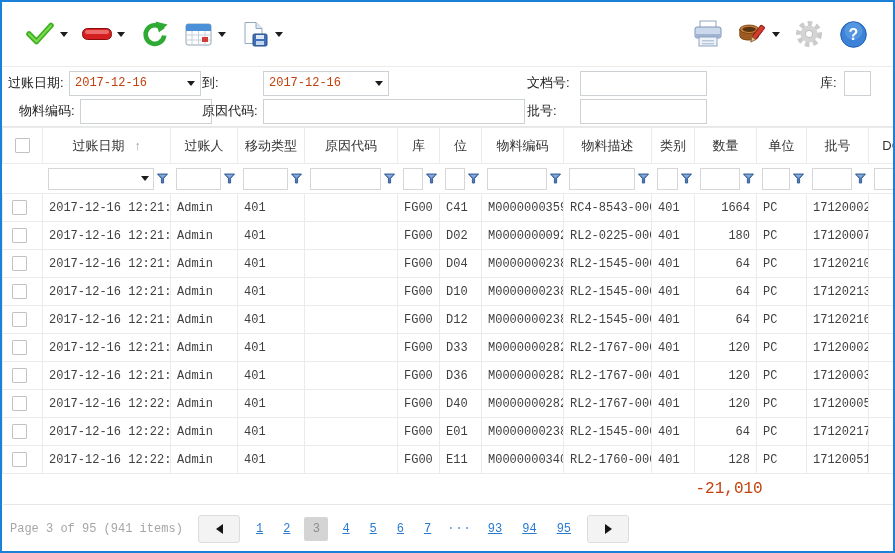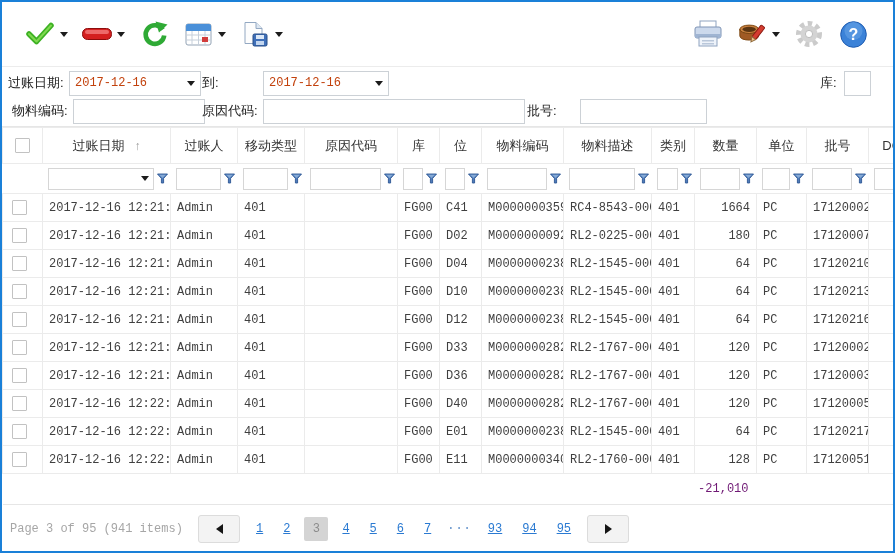--- a/index.html
+++ b/index.html
@@ -27,42 +27,42 @@
   .fi{position:absolute;top:1px;height:26px;display:flex;align-items:center;font-size:13px;color:var(--label);}
   .flabel{white-space:nowrap;display:inline-block;}
   .fbox{border:1px solid #ccd1d6;background:#fff;height:25px;display:flex;align-items:center;
     padding:0 5px;font-size:12px;font-family:"Liberation Mono","DejaVu Sans Mono",monospace;color:#c2410c;}
   .fbox .fval{flex:1;white-space:nowrap;overflow:hidden;}
   .fi-post-date-from{left:6px}   .fi-post-date-from .flabel{width:61px}  .fi-post-date-from .fbox{width:132px}
   .fi-post-date-to{left:200px}   .fi-post-date-to .flabel{width:61px}    .fi-post-date-to .fbox{width:126px}
   .fi-doc-no{left:525px}         .fi-doc-no .flabel{width:53px}          .fi-doc-no .fbox{width:127px}
   .fi-move-type{left:710px}      .fi-move-type .flabel{width:63px}       .fi-move-type .fbox{width:33px}
   .fi-warehouse{left:818px}      .fi-warehouse .flabel{width:24px}       .fi-warehouse .fbox{width:27px}
-  .fi-material-code{left:10px}    .fi-material-code .flabel{width:61px}   .fi-material-code .fbox{width:132px}
+  .fi-material-code{left:17px}    .fi-material-code .flabel{width:61px}   .fi-material-code .fbox{width:132px}
   .fi-material-desc{left:200px}  .fi-material-desc .flabel{width:61px}   .fi-material-desc .fbox{width:262px}
   .fi-batch-no{left:525px}       .fi-batch-no .flabel{width:53px}        .fi-batch-no .fbox{width:127px}
 
   
   .gridwrap{width:891px;overflow:hidden;flex:none;border-top:1px solid #e6e6e6;}
   table{border-collapse:collapse;table-layout:fixed;width:926px;}
   th{height:36px;font-size:13px;font-weight:normal;color:#333;text-align:center;
      border:1px solid var(--grid-line);background:#fff;padding:0 2px;white-space:nowrap;overflow:hidden;position:relative;}
   .sortarrow{color:#9a9a9a;font-size:12px;margin-left:10px;}
   tr.filterrow td{height:30px;border-bottom:1px solid var(--grid-line);padding:0 3px 0 5px;background:#fff;}
   .gf{display:flex;align-items:center;}
   .gfbox{flex:1;height:22px;border:1px solid #d6d6d6;background:#fff;display:flex;
      align-items:center;justify-content:flex-end;padding:0 4px;min-width:0;}
   .gf .funnel{margin-left:3px;flex:none;display:flex;}
   tbody td{height:28px;font-size:12px;color:var(--txt);border:1px solid var(--grid-line);
      padding:0 6px;white-space:nowrap;overflow:hidden;background:#fff;
      font-family:"Liberation Mono","DejaVu Sans Mono",monospace;}
   td.al-right{text-align:right;}
   .cb{width:15px;height:15px;border:1px solid #c2c2c2;background:#fff;border-radius:1px;margin-left:3px;}
   tfoot td{border:none;border-top:1px solid #e6e6e6;border-bottom:1px solid #e6e6e6;height:31px;background:#fff;}
-  .sumcell{text-align:right;padding-right:8px;font-size:12px;color:#701a75;
+  .sumcell{text-align:right;padding-right:8px;font-size:16px;color:#c2410c;
      font-family:"Liberation Mono","DejaVu Sans Mono",monospace;}
 
   
   .pager{margin-top:auto;height:44px;display:flex;align-items:center;flex:none;
      font-family:"Liberation Mono","DejaVu Sans Mono",monospace;font-size:12px;}
   .pageinfo{color:#a6a6a6;padding-left:8px;width:190px;white-space:nowrap;}
   .pagebtns{display:flex;align-items:center;}
   .pnav{width:42px;height:28px;background:#f3f3f3;border:1px solid #dcdcdc;border-radius:3px;
      display:flex;align-items:center;justify-content:center;cursor:pointer;margin:0 6px;}
   .tri-left{width:0;height:0;border-top:5px solid transparent;border-bottom:5px solid transparent;border-right:7px solid #151515;}
@@ -190,20 +190,26 @@
           <span class="fbox">
             <span class="fval">2017-12-16</span>
             <span class="ccaret caret" style="border-top-color: rgb(28, 28, 28);"></span>
           </span>
         </div>
         <div class="fi fi-post-date-to">
           <span class="flabel">到:</span>
           <span class="fbox">
             <span class="fval">2017-12-16</span>
             <span class="ccaret caret" style="border-top-color: rgb(28, 28, 28);"></span>
+          </span>
+        </div>
+        <div class="fi fi-doc-no">
+          <span class="flabel">文档号:</span>
+          <span class="fbox">
+            <span class="fval"></span>
           </span>
         </div>
         <div class="fi fi-warehouse">
           <span class="flabel">库:</span>
           <span class="fbox">
             <span class="fval"></span>
           </span>
         </div>
       </div>
     <div class="frow">

